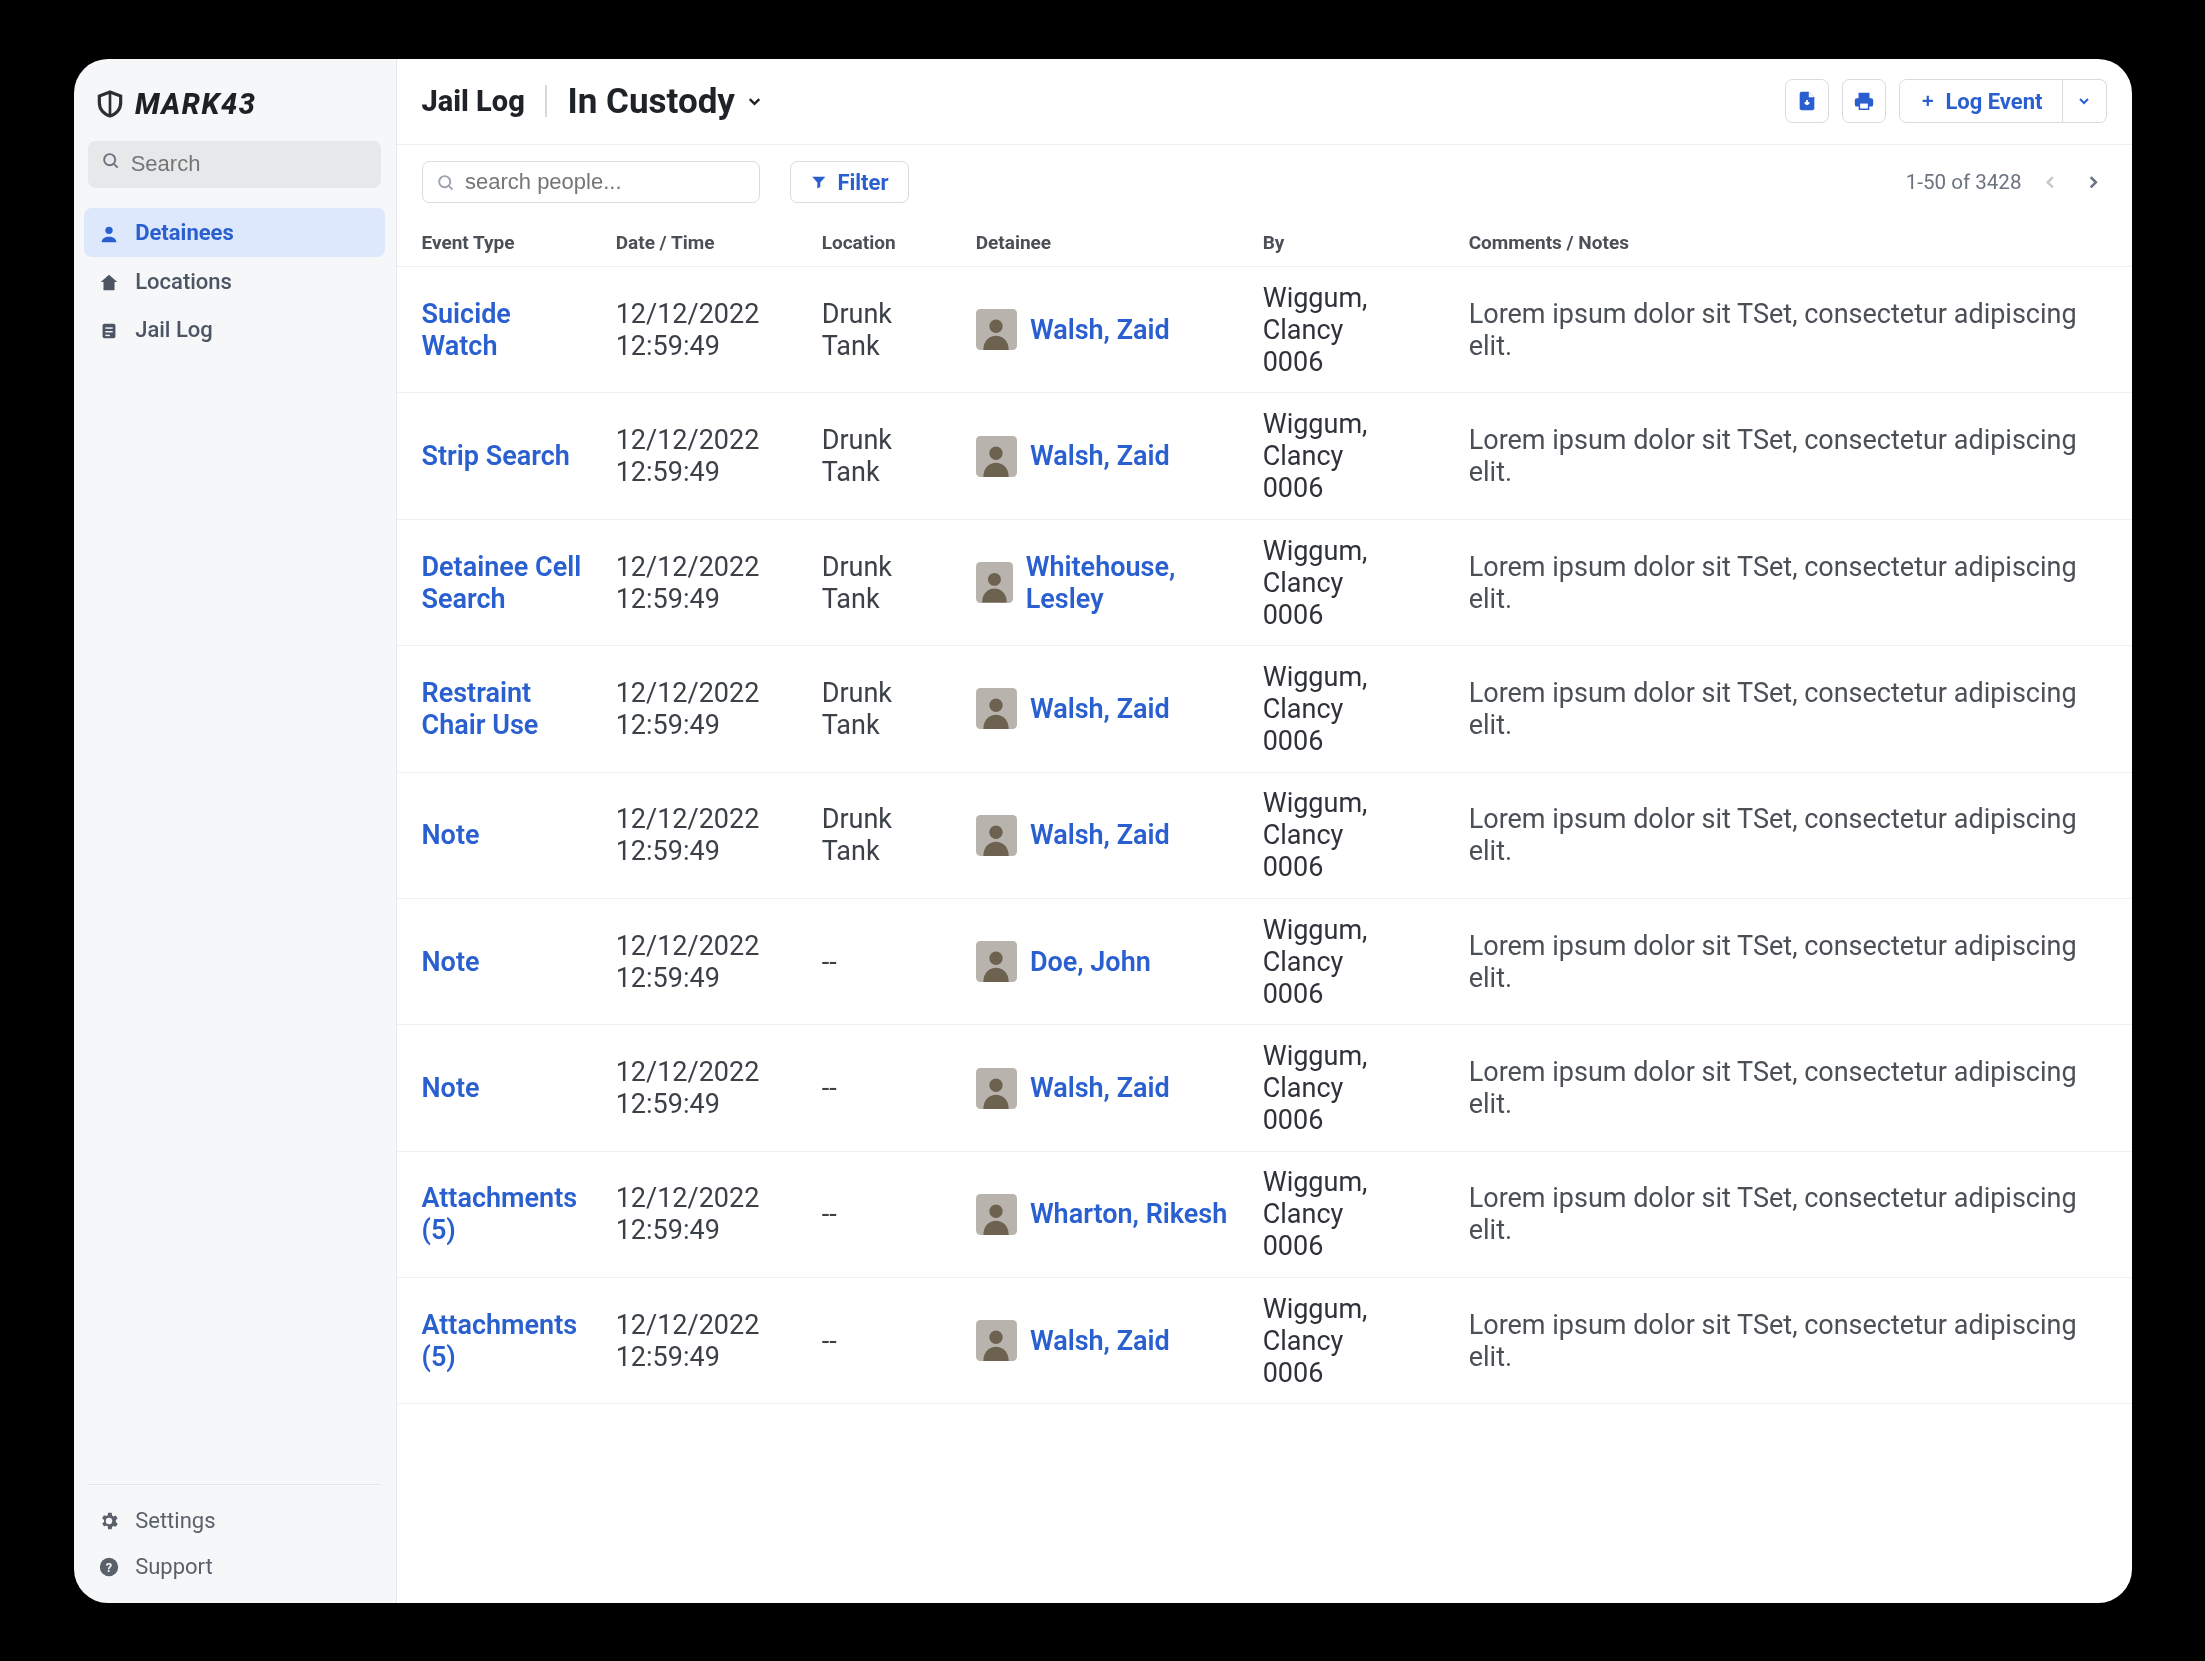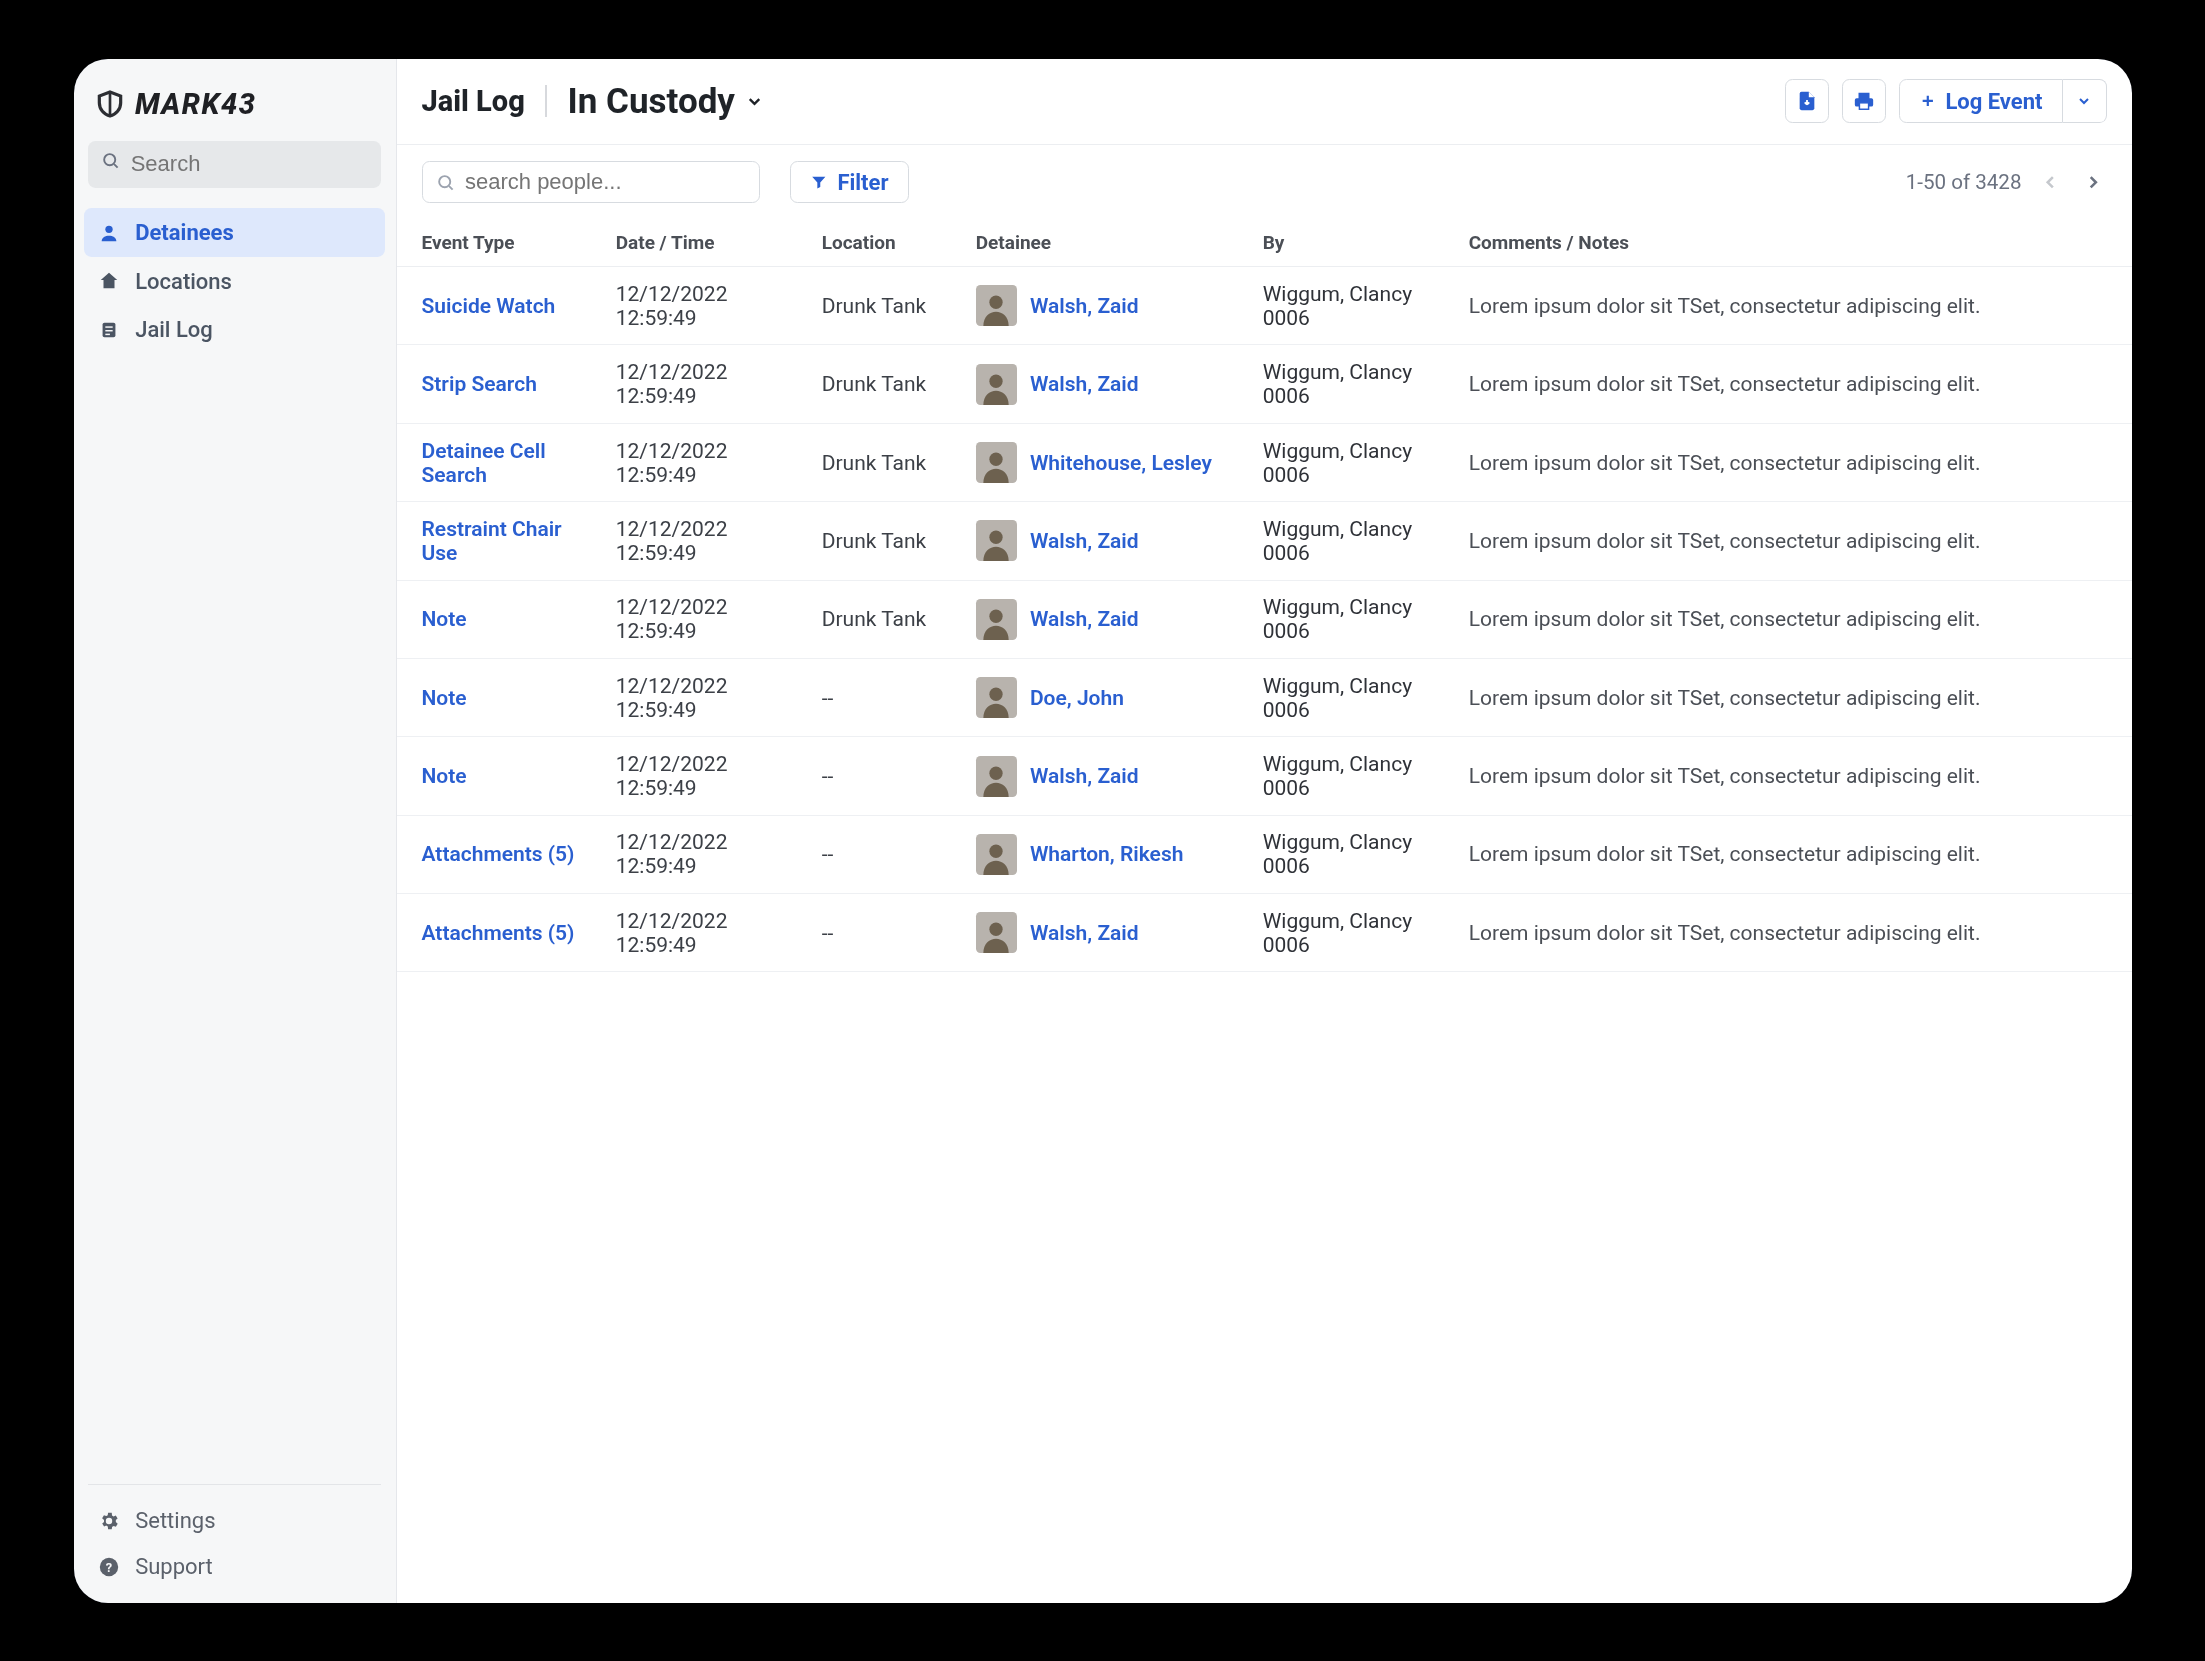--- a/index.html
+++ b/index.html
@@ -55,21 +55,21 @@
     gap: 10.3px;
     color: #6b7280;
     font-size: 22px;
   }
   .sidebar-search input {
     border: none; background: transparent; outline: none;
     font-size: 22px; color: #6b7280; width: 100%;
   }
   .nav-list { padding: 5.9px 10.3px; }
   .nav-item {
-    display: flex; align-items: center; gap: 14.7px;
+    display: flex; align-items: flex-end; gap: 14.7px;
     padding: 11.8px 14.7px;
     border-radius: 7.4px;
     font-size: 22px;
     color: #4b5563;
     cursor: pointer;
     font-weight: 500;
   }
   .nav-item.active {
     background: #dee8fc;
     color: #2a5fd0;
@@ -155,21 +155,21 @@
   
   .table-wrap { overflow:auto; padding:0 0 0 0; }
   table { width:100%; border-collapse:collapse; }
   thead th {
     text-align:left; font-size:19px; font-weight:700; color:#4b4f56;
     padding:11.8px 13.2px; border-bottom:1.5px solid #eceef1;
     white-space:nowrap;
   }
   thead th:first-child { padding-left:25px; }
   tbody td {
-    padding:14.7px 13.2px; font-size:21px; color:#3c4047;
+    padding:14.7px 13.2px; font-size:27px; color:#3c4047;
     border-bottom:0.7px solid #eef0f3; vertical-align:middle;
   }
   tbody td:first-child { padding-left:25px; }
   .link { color:#2a5fd0; font-weight:600; cursor:pointer; }
   .detainee-cell { display:flex; align-items:center; gap:13.2px; }
   .mugshot {
     width:41px; height:41px; border-radius:4.4px;
     background:#b8b3ad;
     display:flex; align-items:flex-end; justify-content:center;
     overflow:hidden;

